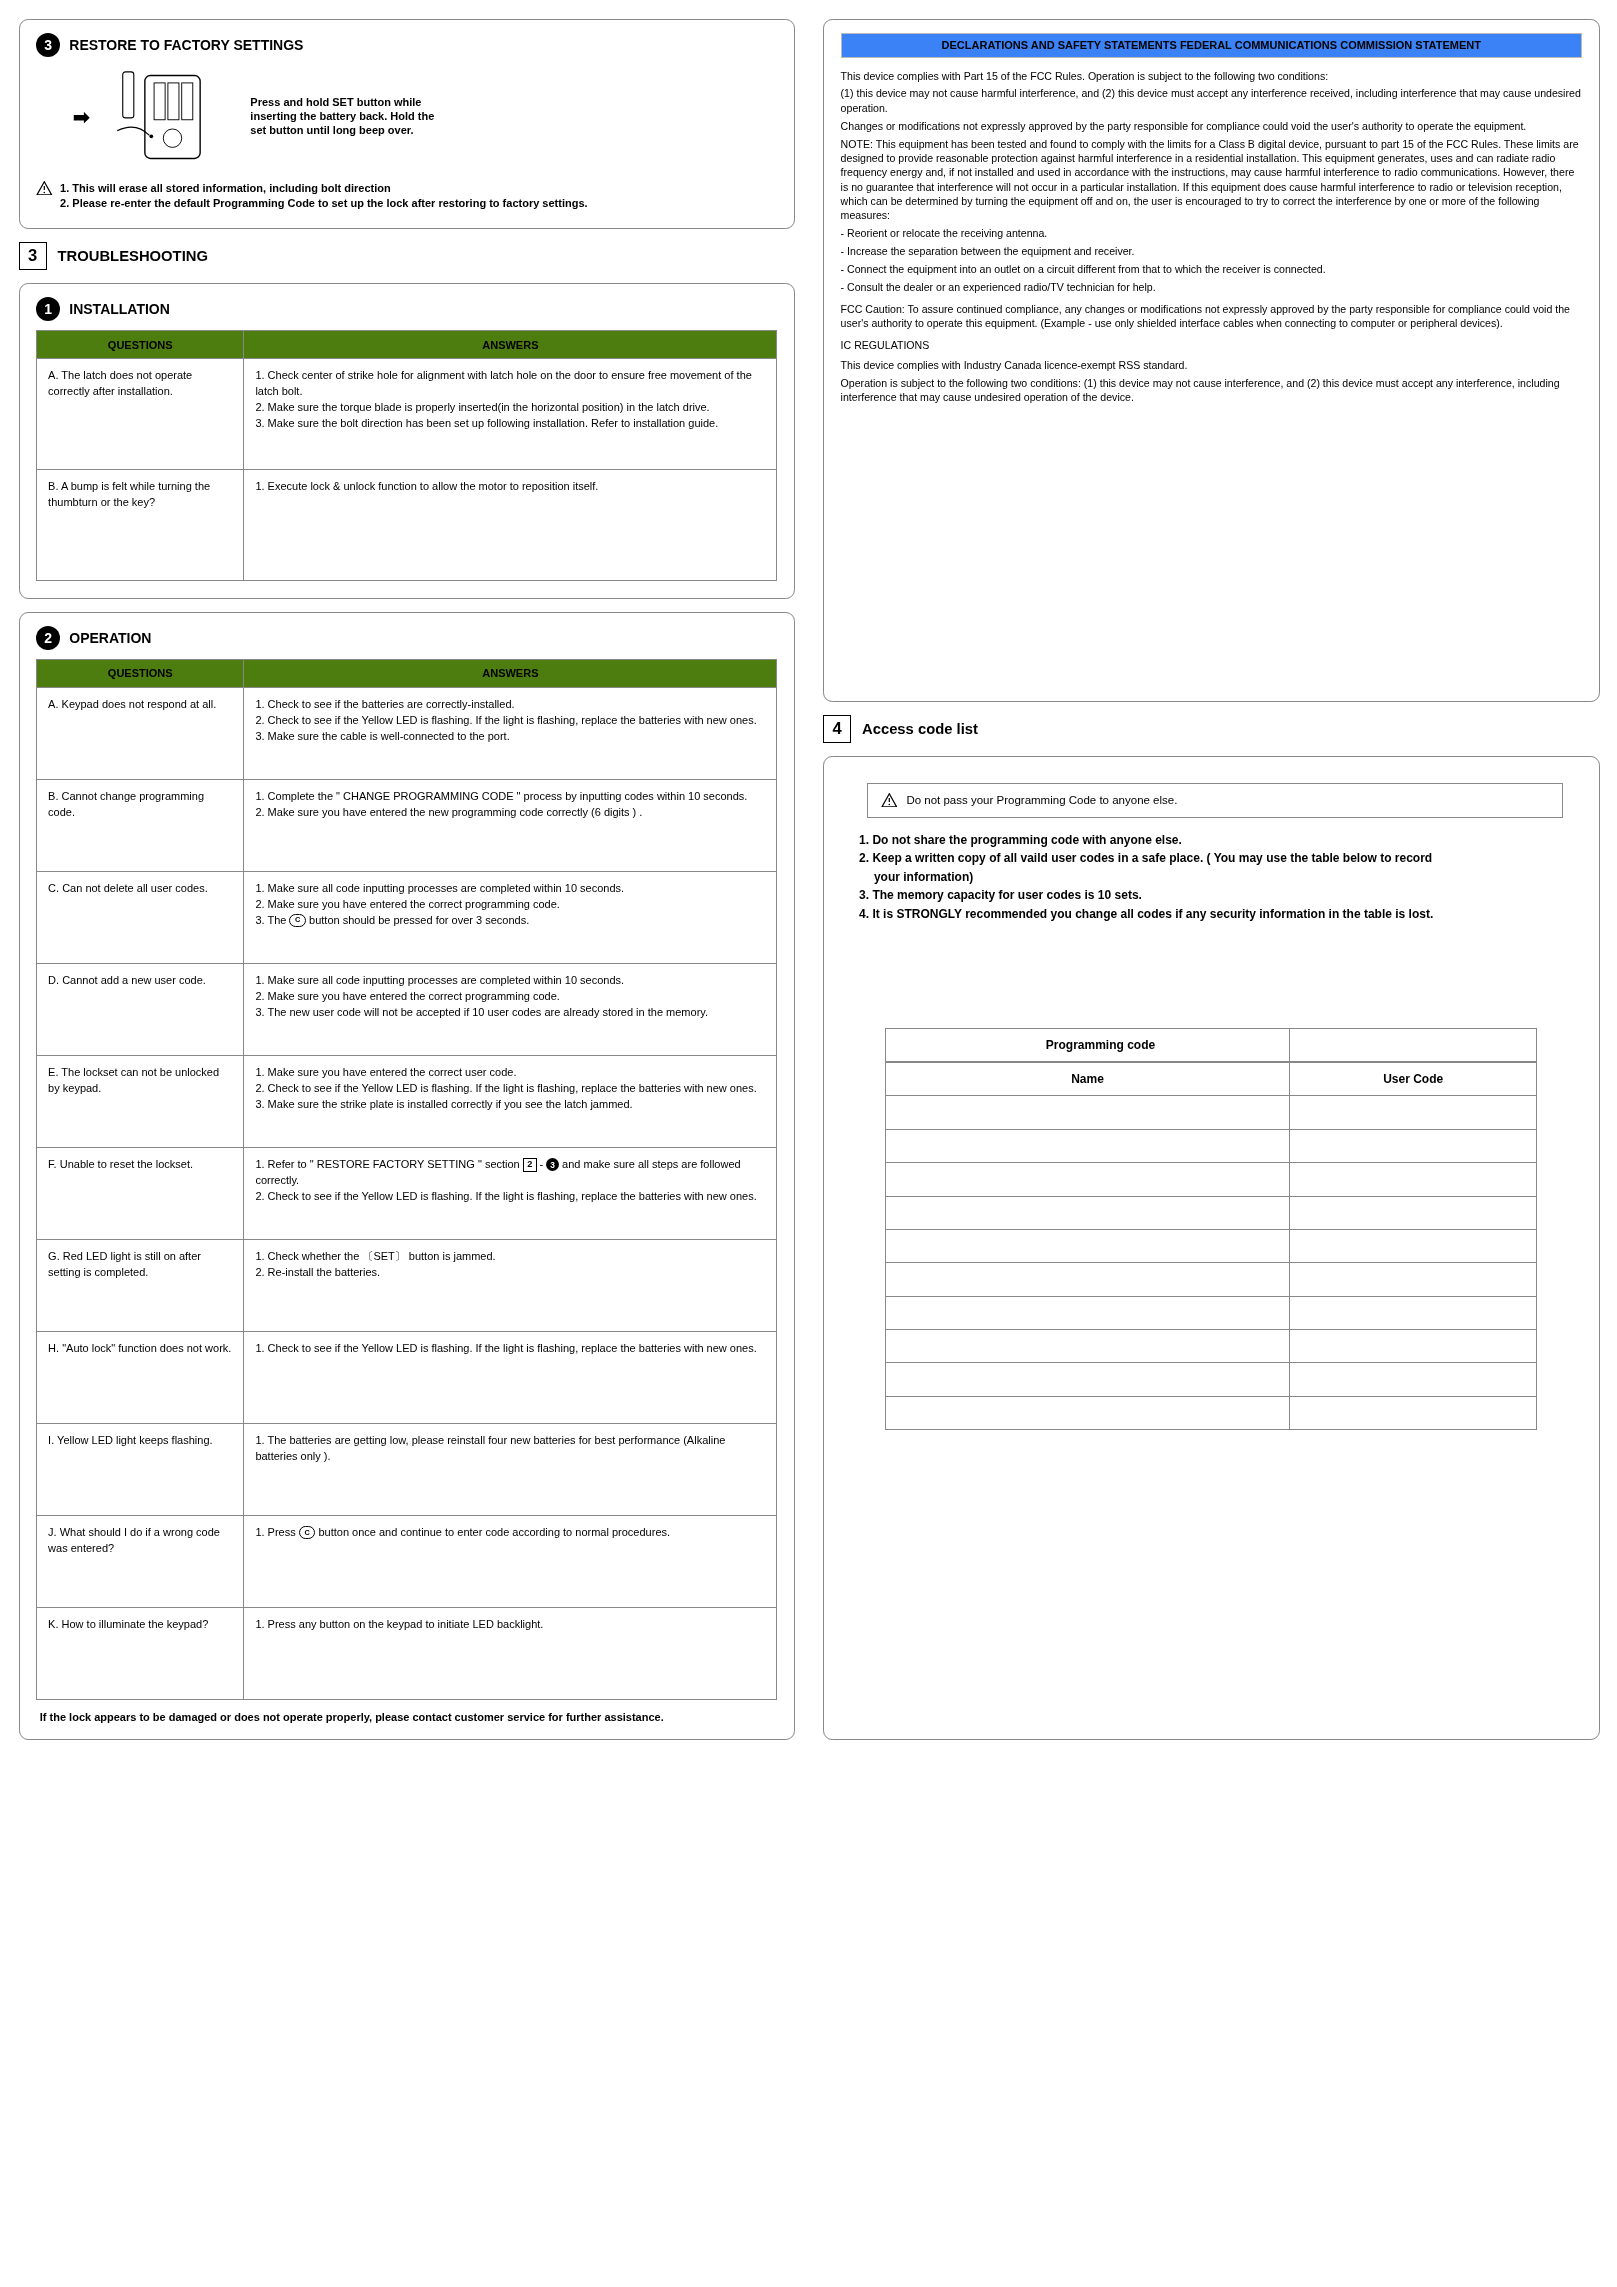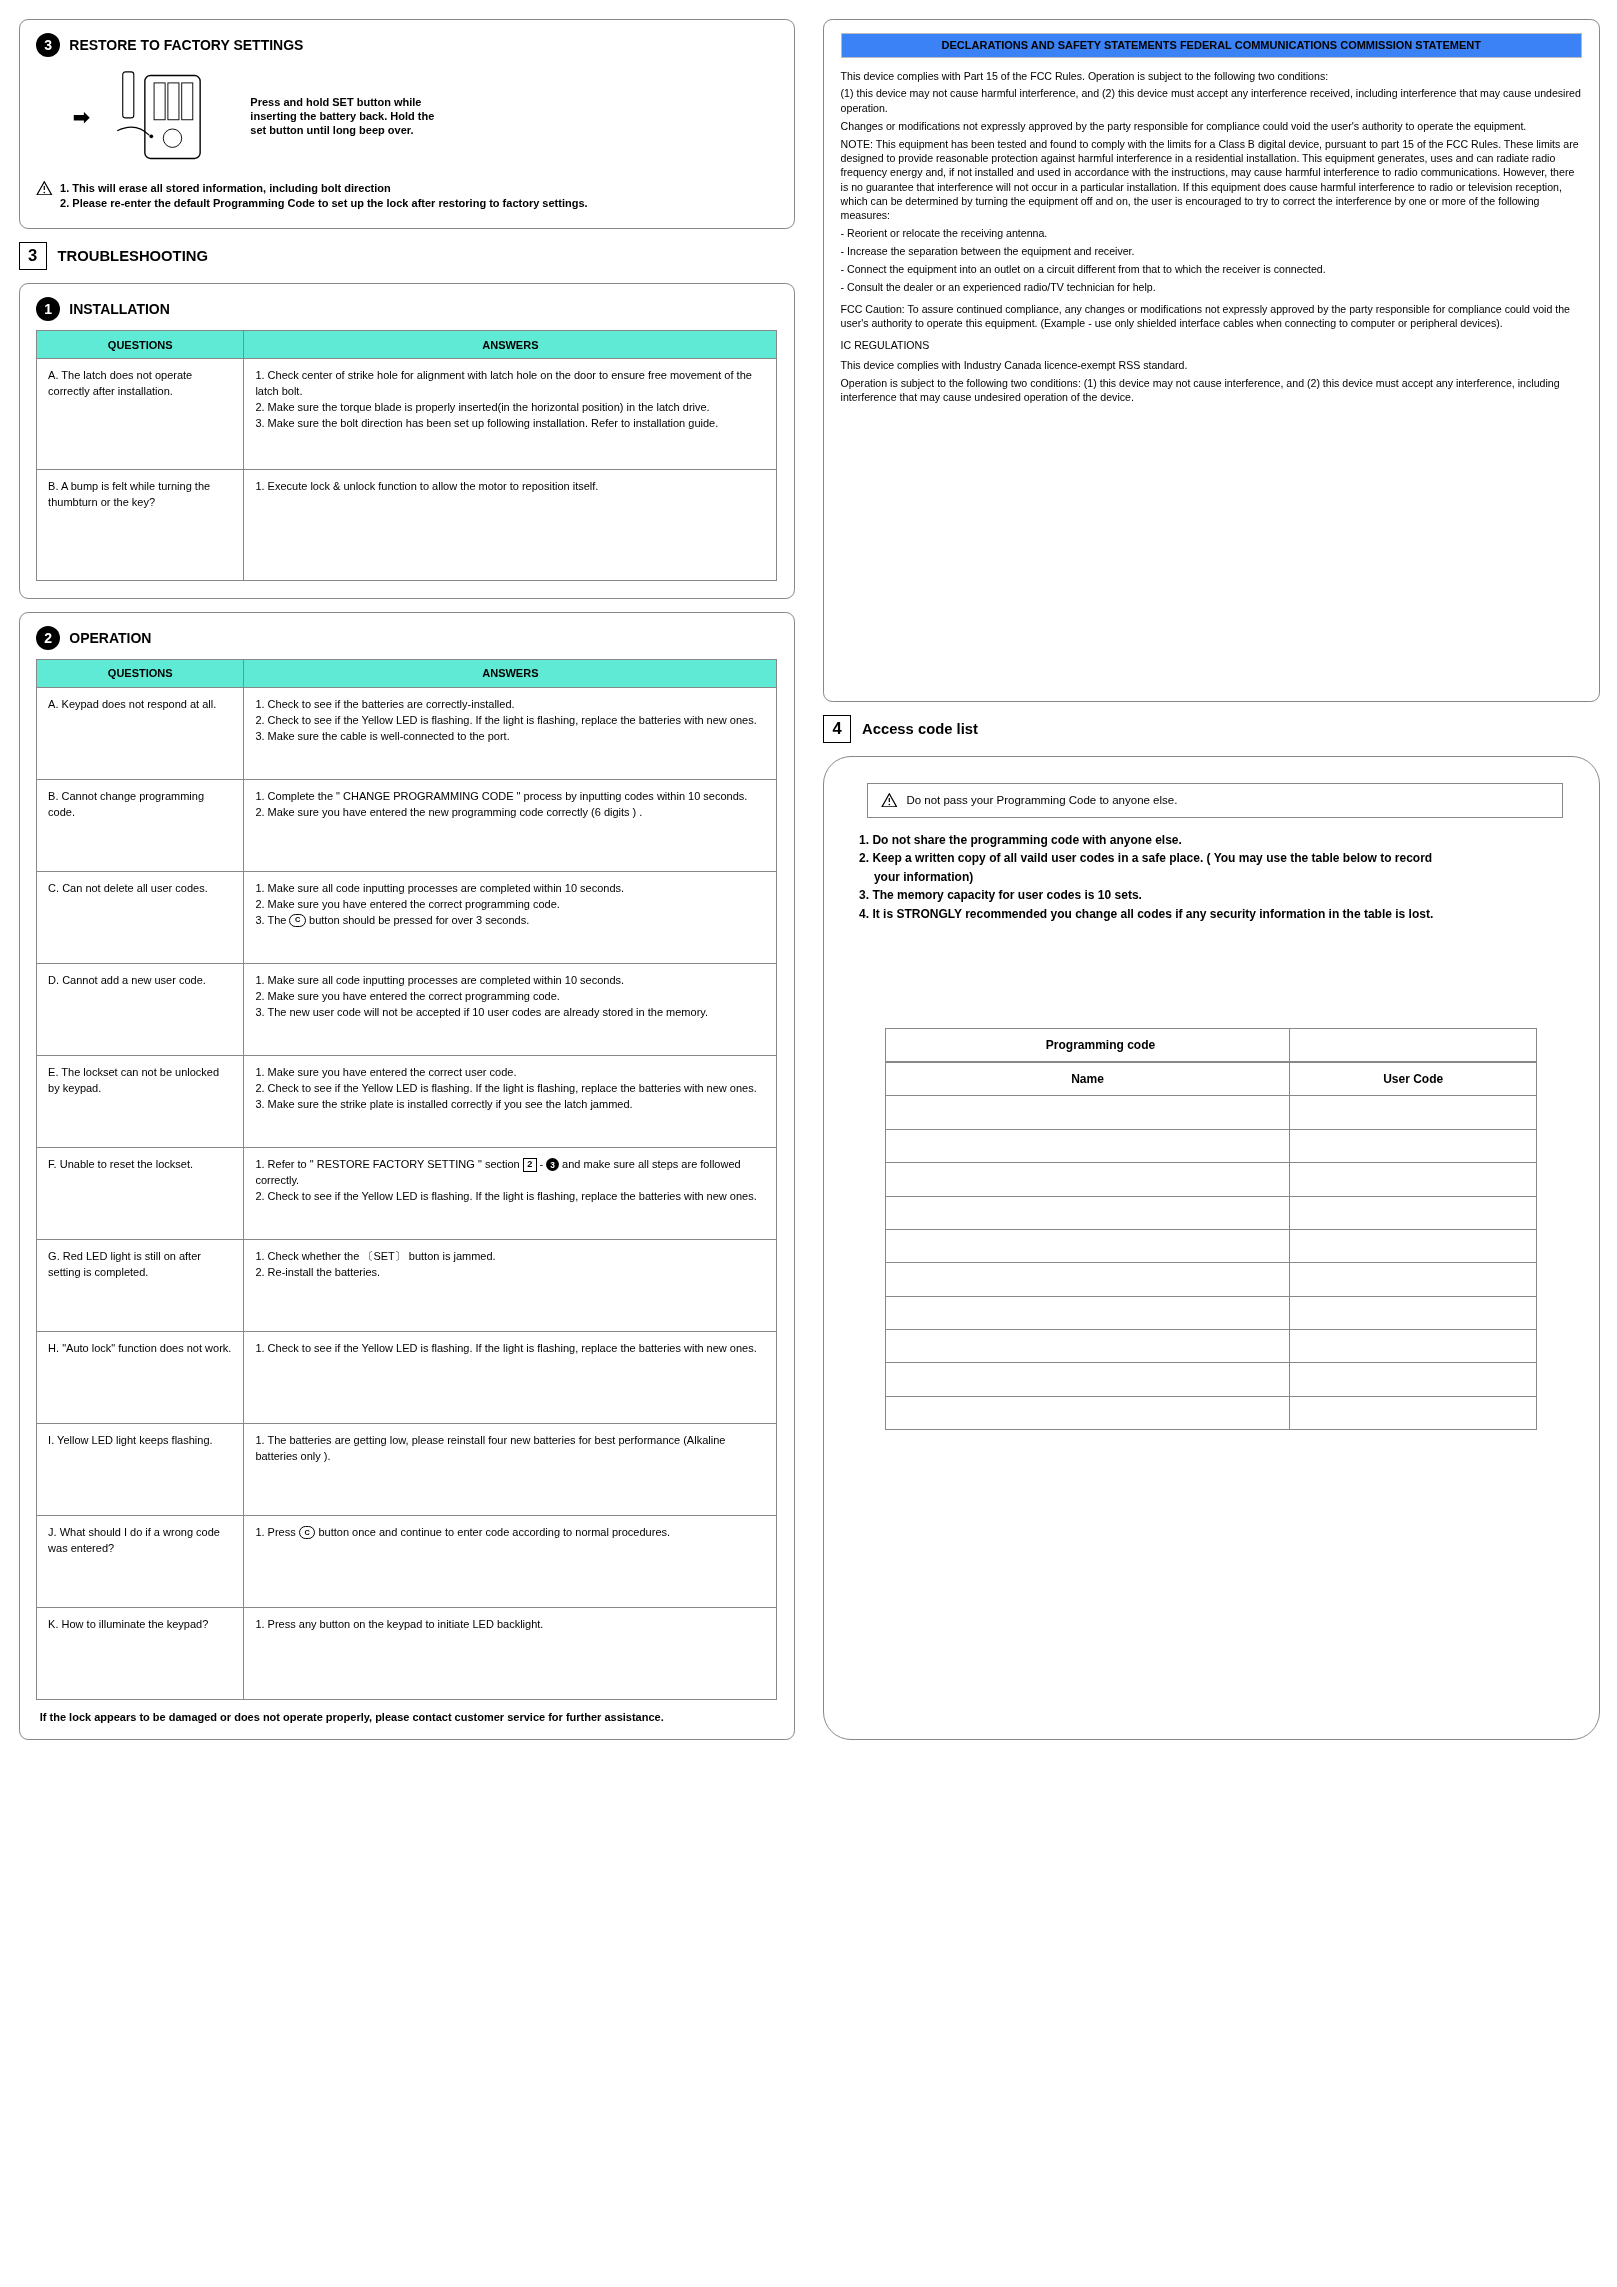--- a/index.html
+++ b/index.html
@@ -104,21 +104,21 @@
     font-size: 14.8px;
   }
   table.ts {
     width: 100%;
     border-collapse: collapse;
     border: 0.9px solid #888;
     font-size: 11px;
     margin-top: 7.4px;
   }
   table.ts th {
-    background: #5eead4;
+    background: #4d7c0f;
     border: 0.9px solid #888;
     padding: 7.4px 9.2px;
     font-weight: bold;
     text-align: center;
   }
   table.ts td {
     border: 0.9px solid #888;
     padding: 9.2px 11px;
     vertical-align: top;
     line-height: 1.45;
@@ -363,21 +363,21 @@
       <p style="margin-top:5.5px">This device complies with Industry Canada licence-exempt RSS standard.</p>
       <p>Operation is subject to the following two conditions: (1) this device may not cause interference, and (2) this device must accept any interference, including interference that may cause undesired operation of the device.</p>
     </div>
   </div>
 
   <div class="sec-head">
     <div class="big-sq">4</div>
     <div class="sec-title">Access code list</div>
   </div>
 
-  <div class="panel" style="flex:1;border-radius:28px;">
+  <div class="panel" style="flex:1;">
     <div class="acc-note-box">
       <svg class="warn-icon" viewBox="0 0 20 18">
         <path d="M10 1 L19 17 L1 17 Z" fill="none" stroke="#000" stroke-width="1.5"></path>
         <line x1="10" y1="6" x2="10" y2="11" stroke="#000" stroke-width="1.5"></line>
         <circle cx="10" cy="14" r="1" fill="#000"></circle>
       </svg>
       <span>Do not pass your Programming Code to anyone else.</span>
     </div>
     <div class="acc-list">
       <div>1. Do not share the programming code with anyone else.</div>

